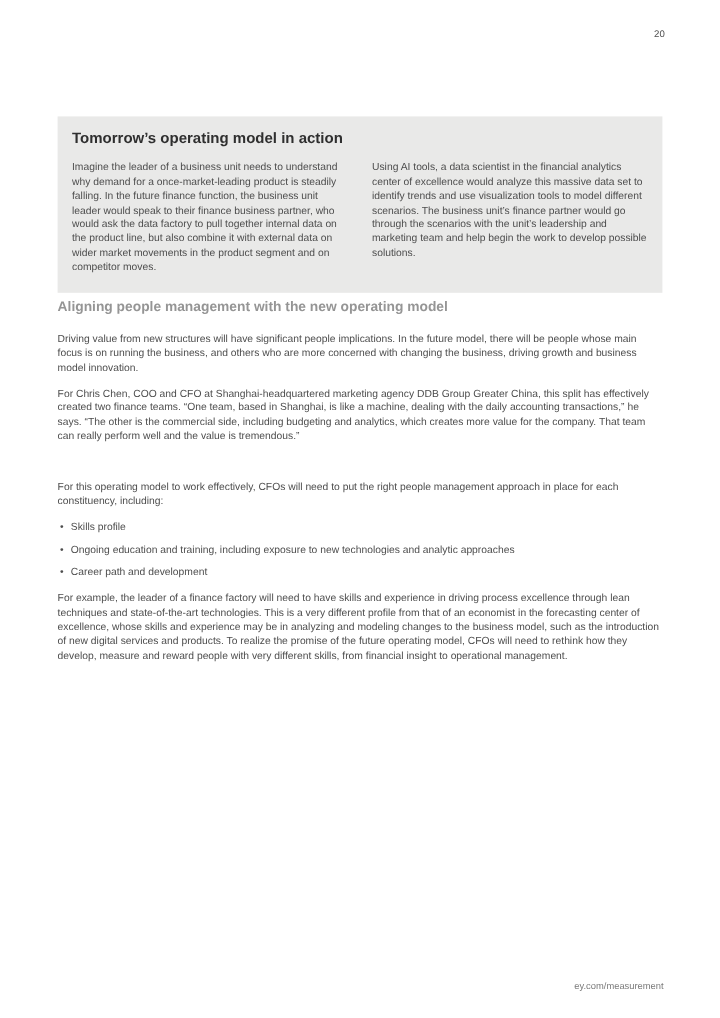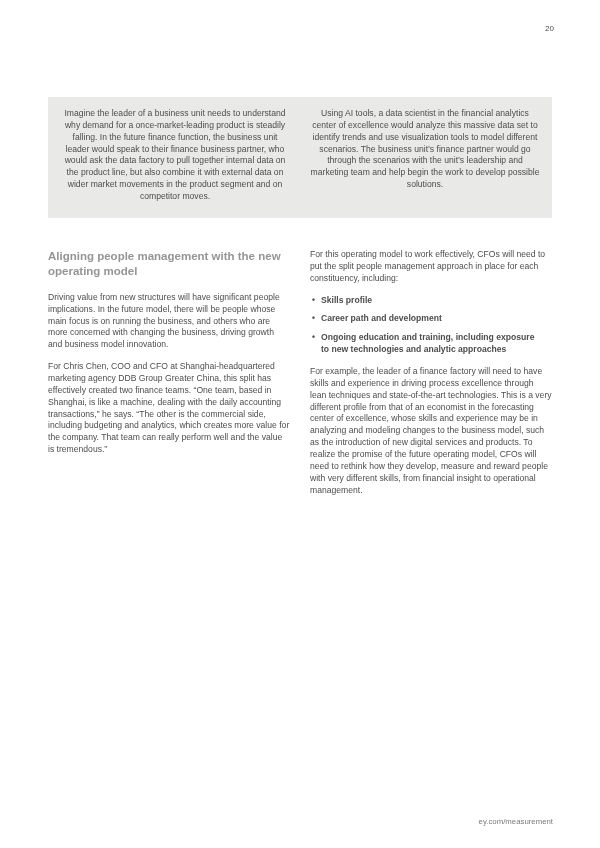--- a/index.html
+++ b/index.html
@@ -34,39 +34,39 @@
     margin: 0 0 12px 0;
   }
   .cols { display: flex; gap: 20px; }
   .col { flex: 1; min-width: 0; }
   .bodytext {
     font-size: 8.6px;
     line-height: 1.38;
     color: #4d4d4d;
     margin: 0 0 10px 0;
   }
-  .callout .bodytext { margin: 0; text-align: center; }
+  .callout .bodytext { margin: 0; }
   .content {
     position: absolute;
     left: 48px;
     top: 249px;
     width: 504px;
+    flex-direction: column;
   }
   .section-heading {
     font-size: 11.5px;
     font-weight: bold;
     color: #959595;
     line-height: 1.3;
     margin: 0 0 13px 0;
   }
   ul.bullets {
     list-style: none;
     margin: 0 16px 10px 0;
     padding: 0;
-    font-weight: bold;
   }
   ul.bullets li {
     position: relative;
     font-size: 8.6px;
     line-height: 1.38;
     color: #4d4d4d;
     padding-left: 11px;
     margin: 0 0 7px 0;
   }
   ul.bullets li::before {
@@ -82,36 +82,37 @@
     font-size: 7.8px;
     color: #7a7a7a;
   }
 </style>
 </head>
 <body>
 
 <div class="page-number">20</div>
 
 <div class="callout">
+  <h2 class="callout-title">Tomorrow’s operating model in action</h2>
   <div class="cols">
     <p class="bodytext col">Imagine the leader of a business unit needs to understand why demand for a once-market-leading product is steadily falling. In the future finance function, the business unit leader would speak to their finance business partner, who would ask the data factory to pull together internal data on the product line, but also combine it with external data on wider market movements in the product segment and on competitor moves.</p>
     <p class="bodytext col">Using AI tools, a data scientist in the financial analytics center of excellence would analyze this massive data set to identify trends and use visualization tools to model different scenarios. The business unit’s finance partner would go through the scenarios with the unit’s leadership and marketing team and help begin the work to develop possible solutions.</p>
   </div>
 </div>
 
 <div class="content cols">
   <div class="col">
     <h3 class="section-heading">Aligning people management with the new operating model</h3>
     <p class="bodytext">Driving value from new structures will have significant people implications. In the future model, there will be people whose main focus is on running the business, and others who are more concerned with changing the business, driving growth and business model innovation.</p>
     <p class="bodytext">For Chris Chen, COO and CFO at Shanghai-headquartered marketing agency DDB Group Greater China, this split has effectively created two finance teams. “One team, based in Shanghai, is like a machine, dealing with the daily accounting transactions,” he says. “The other is the commercial side, including budgeting and analytics, which creates more value for the company. That team can really perform well and the value is tremendous.”</p>
   </div>
   <div class="col">
-    <p class="bodytext">For this operating model to work effectively, CFOs will need to put the split people management approach in place for each constituency, including:</p>
+    <p class="bodytext">For this operating model to work effectively, CFOs will need to put the right people management approach in place for each constituency, including:</p>
     <ul class="bullets">
       <li>Skills profile</li>
+      <li>Ongoing education and training, including exposure to new technologies and analytic approaches</li>
       <li>Career path and development</li>
-      <li>Ongoing education and training, including exposure to new technologies and analytic approaches</li>
     </ul>
     <p class="bodytext">For example, the leader of a finance factory will need to have skills and experience in driving process excellence through lean techniques and state-of-the-art technologies. This is a very different profile from that of an economist in the forecasting center of excellence, whose skills and experience may be in analyzing and modeling changes to the business model, such as the introduction of new digital services and products. To realize the promise of the future operating model, CFOs will need to rethink how they develop, measure and reward people with very different skills, from financial insight to operational management.</p>
   </div>
 </div>
 
 <div class="footer">ey.com/measurement</div>
 
 </body></html>

